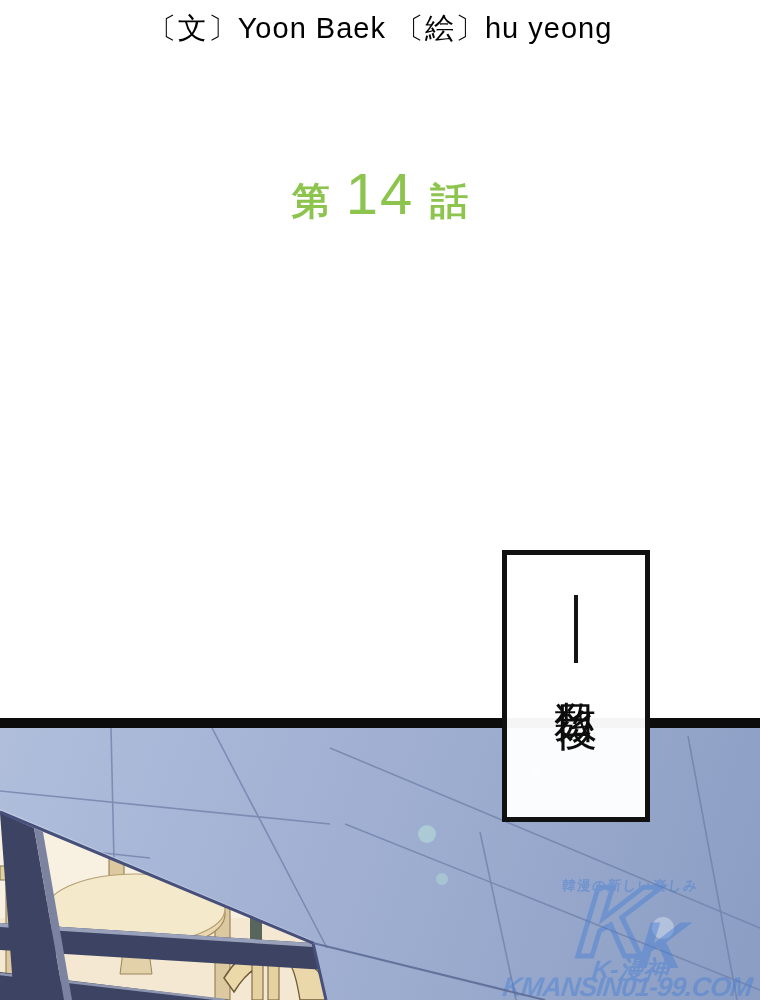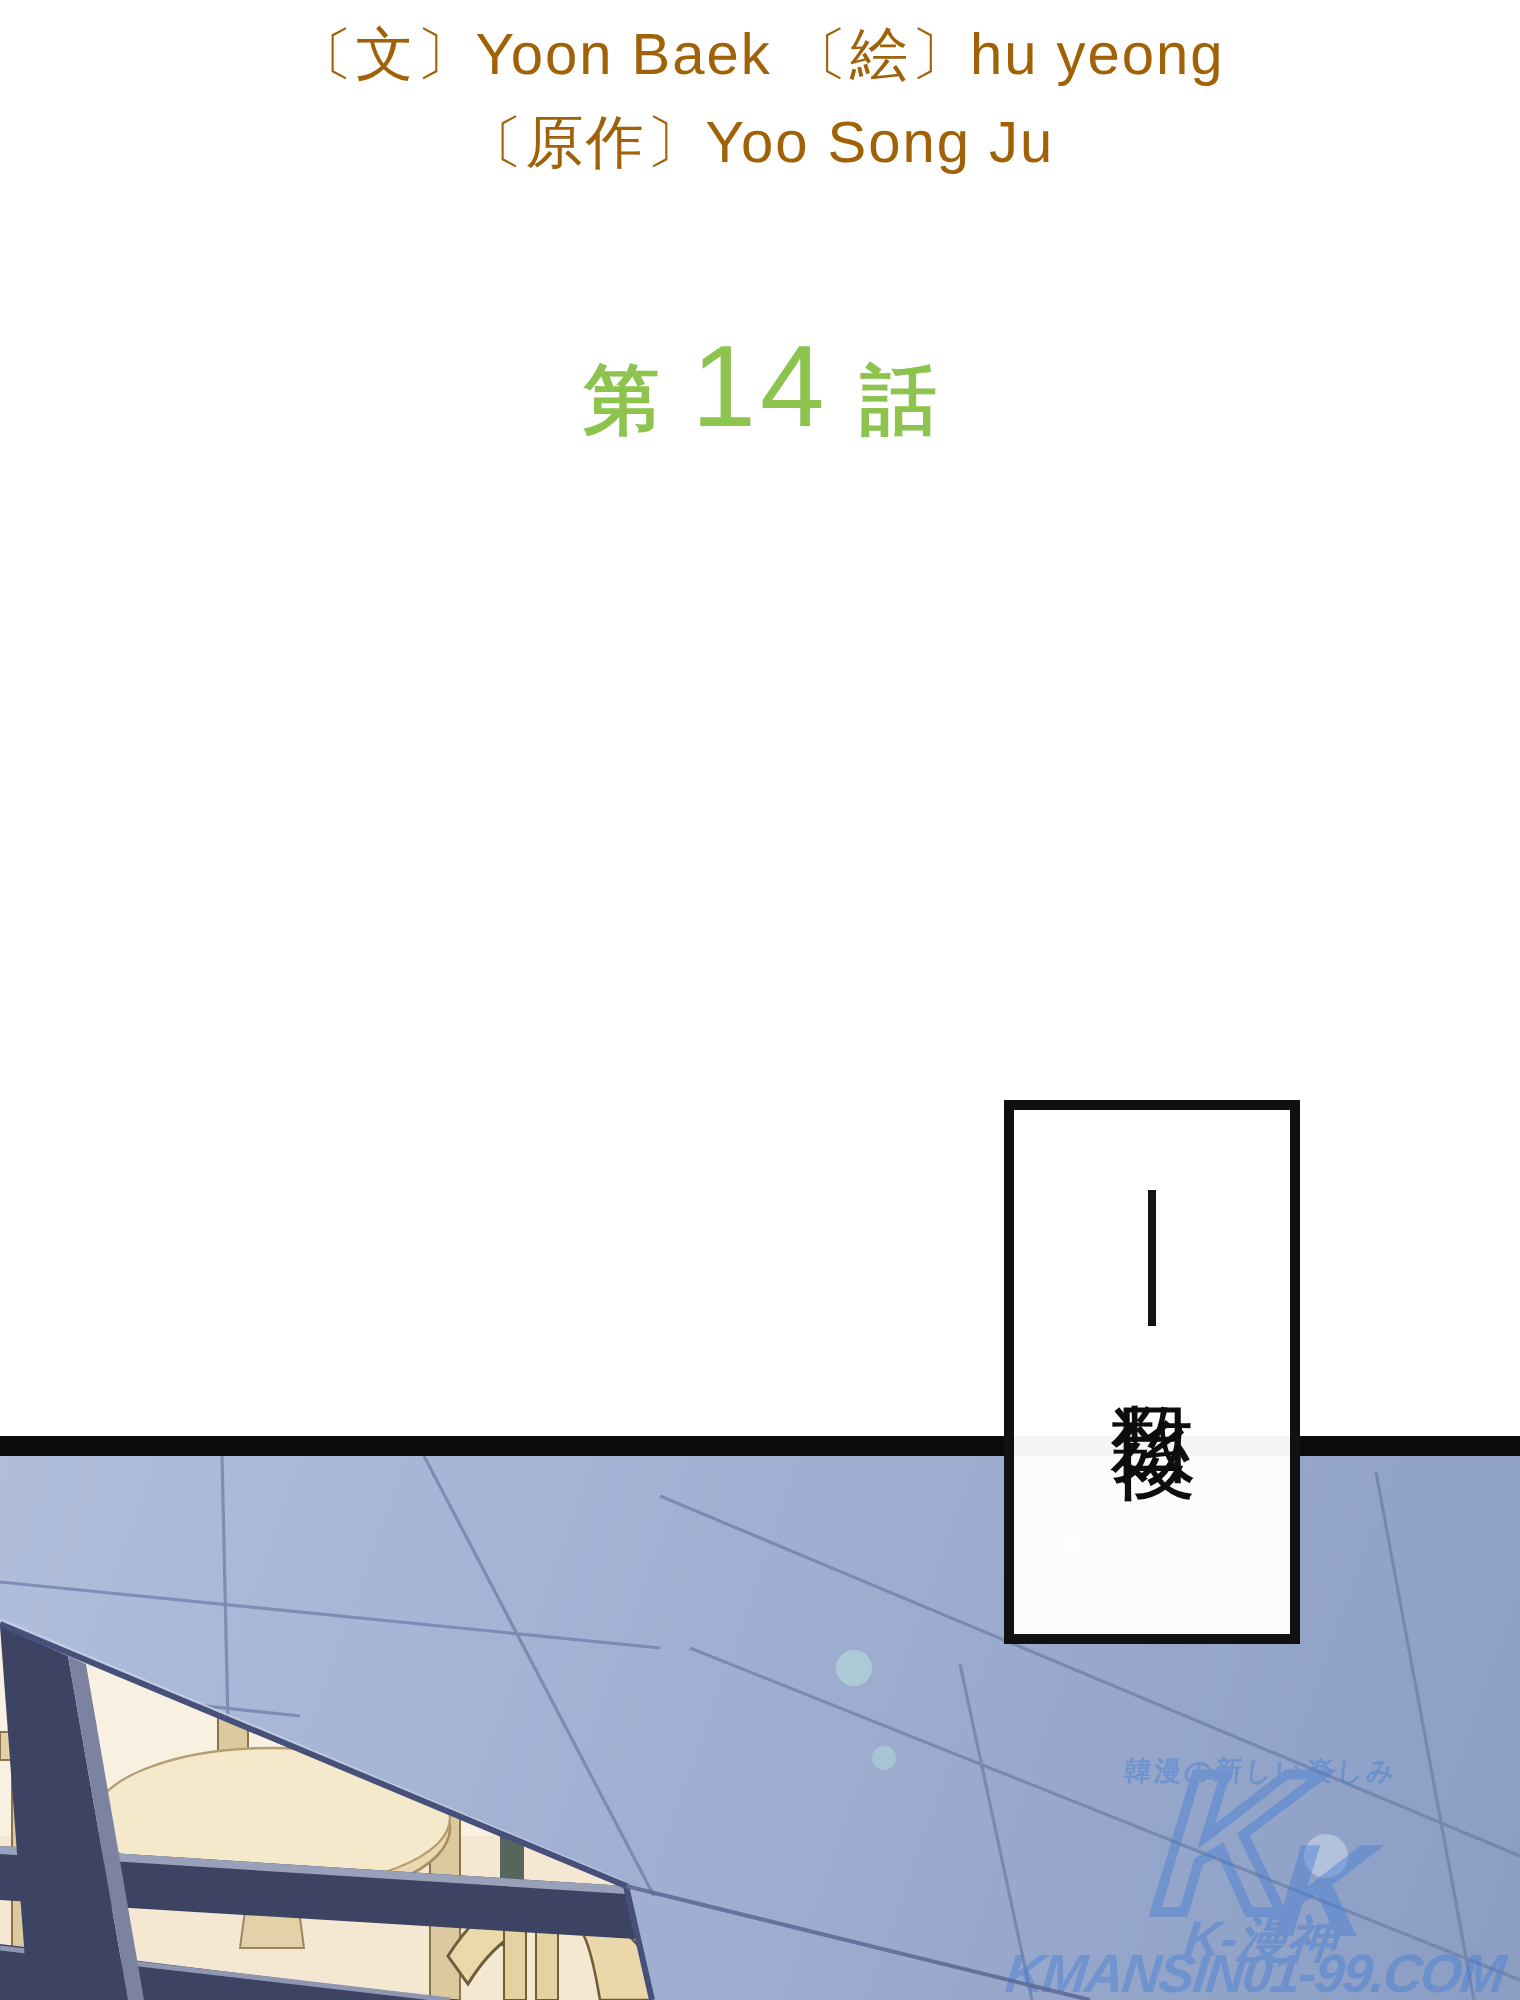--- a/index.html
+++ b/index.html
@@ -1,21 +1,21 @@
 <!DOCTYPE html>
 <html><head>
 <meta charset="utf-8">
 <style>
   html,body{margin:0;padding:0;background:#fff;}
   #page{position:relative;width:760px;height:1000px;background:#ffffff;overflow:hidden;
         font-family:"Liberation Sans","DejaVu Sans",sans-serif;}
 
   
   .credits{position:absolute;top:6px;left:0;width:760px;text-align:center;
-           color:#a16207;font-size:29px;letter-spacing:1px;line-height:44px;font-weight:400;}
+           color:#000000;font-size:29px;letter-spacing:1px;line-height:44px;font-weight:400;}
 
   
   .chapter{position:absolute;top:160px;left:0;width:760px;display:flex;
            justify-content:center;align-items:baseline;gap:16px;color:#8cc44e;}
   .chapter .kanji{font-size:38px;font-weight:700;}
   .chapter .num{font-size:58px;font-weight:500;letter-spacing:2px;text-align:center;}
 
   
   .panel-border{position:absolute;top:718px;left:0;width:760px;height:10px;background:#0c0c0c;}
   .panel-svg{position:absolute;top:728px;left:0;}
@@ -29,21 +29,20 @@
                 line-height:1;letter-spacing:3px;color:#0d0d0d;font-weight:500;
                 font-family:"Liberation Sans","DejaVu Sans",sans-serif;}
 </style>
 </head>
 <body>
 
 <div id="page">
 
   <div class="credits">
     <div>〔文〕Yoon Baek 〔絵〕hu yeong</div>
-    <div>〔原作〕Yoo Song Ju</div>
   </div>
 
   <div class="chapter">
     <span class="kanji">第</span>
     <span class="num">14</span>
     <span class="kanji">話</span>
   </div>
 
   <div class="panel-border"></div>
 

